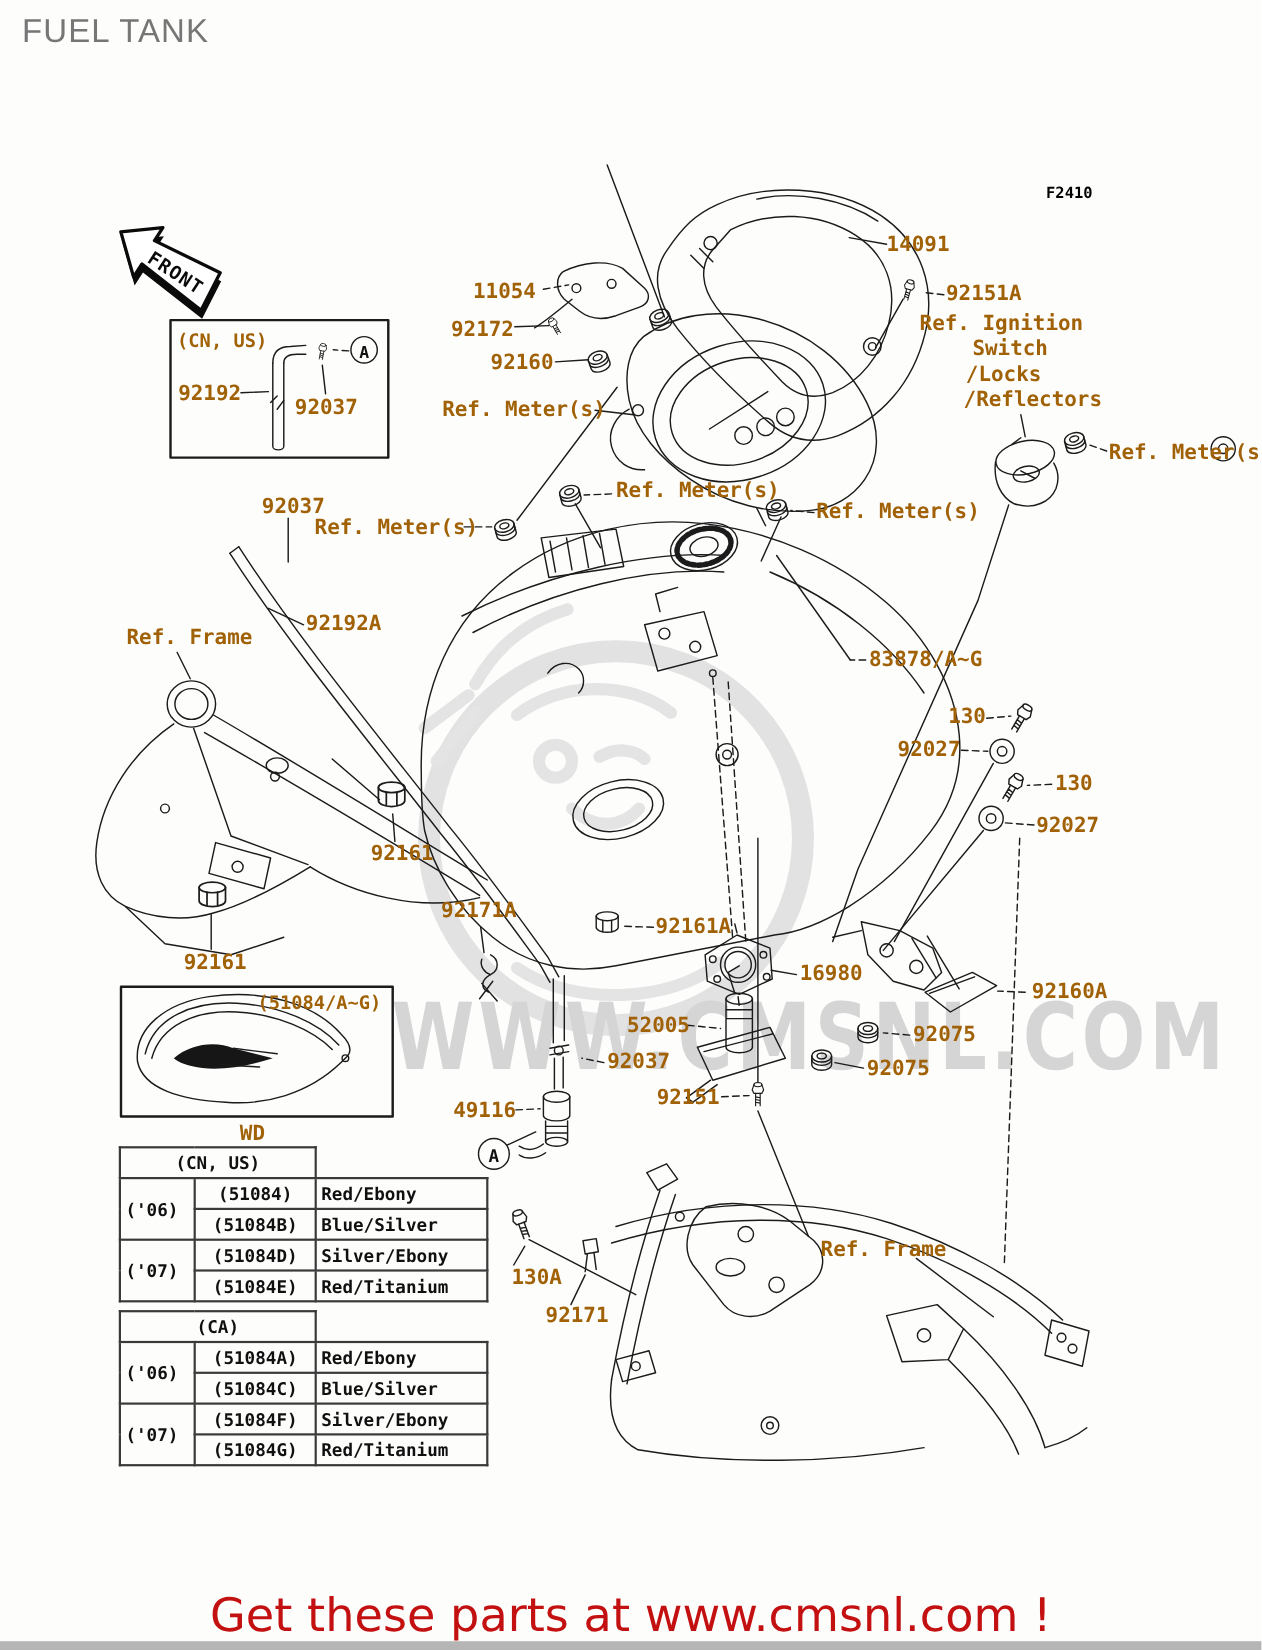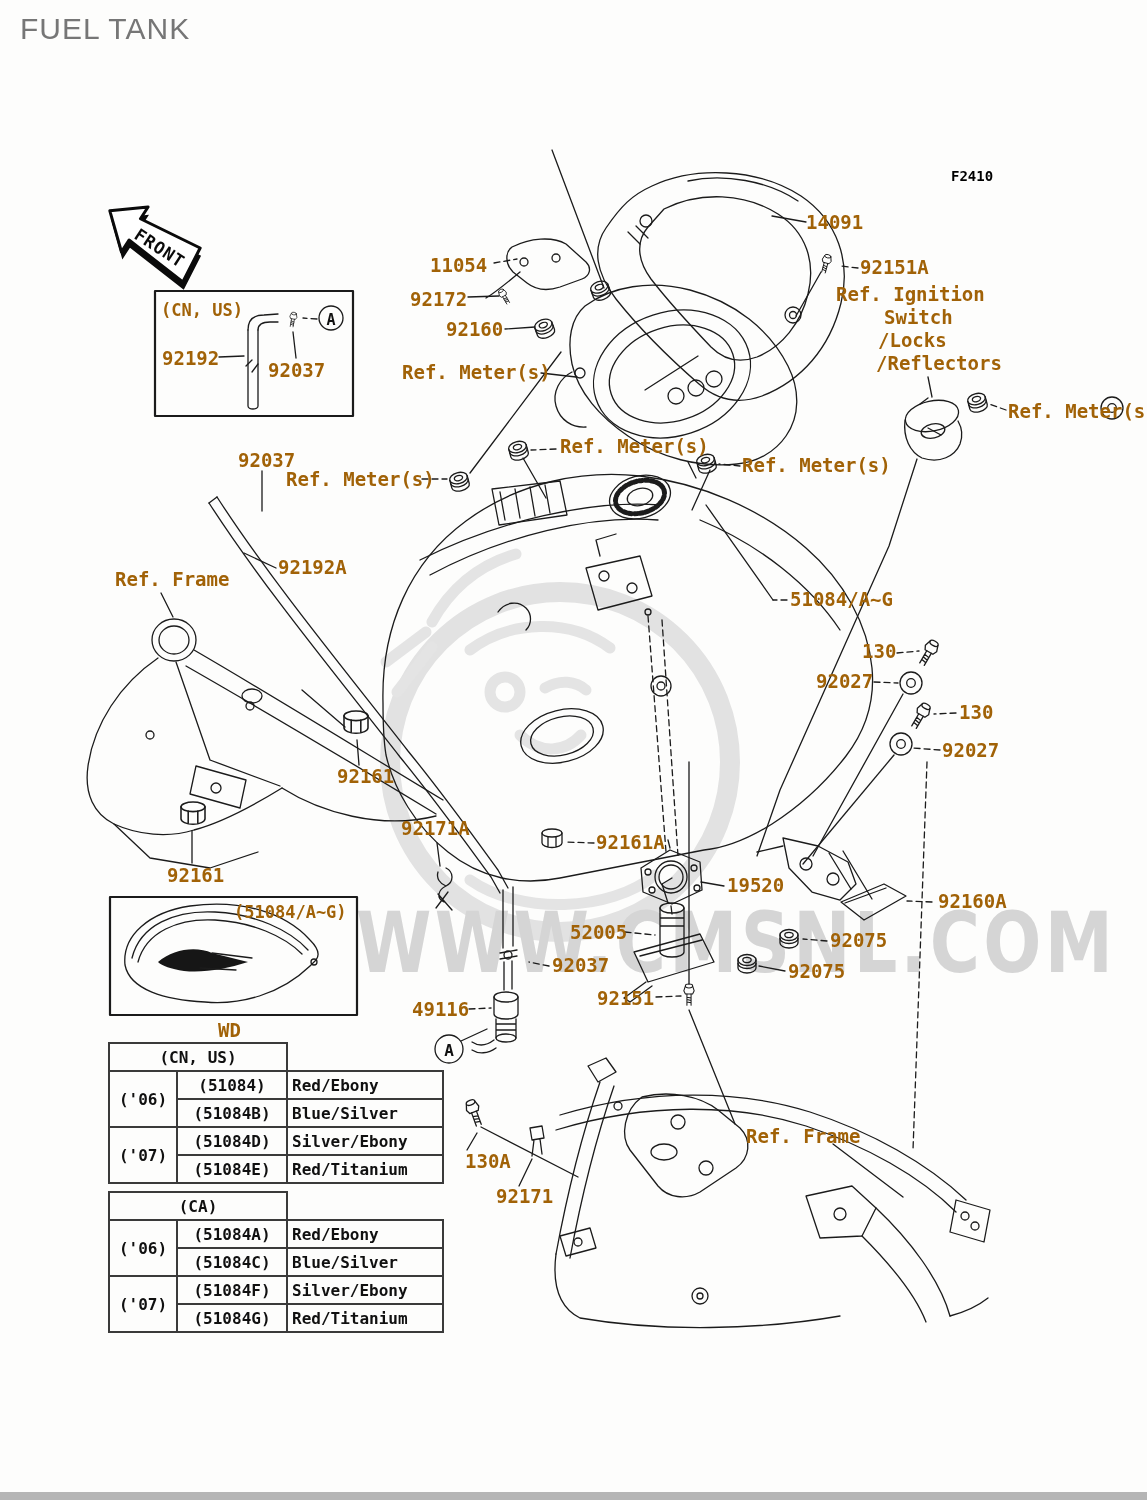--- a/index.html
+++ b/index.html
@@ -18,21 +18,21 @@
   .art .wht{fill:#ffffff;stroke:#0a0a0a;stroke-width:3;}
   .art .emblem{fill:#161616;stroke:none;}
   .lbl{position:absolute;z-index:3;font:bold 19px "DejaVu Sans Mono",monospace;color:#a16207;
        white-space:nowrap;line-height:1.05;}
   .lbl.sm{font-size:17px;}
   .title{position:absolute;left:20px;top:12px;z-index:3;font:30px "Liberation Sans",sans-serif;
          color:#767676;letter-spacing:1px;}
   .figcode{position:absolute;left:951px;top:168px;z-index:3;font:bold 14px "DejaVu Sans Mono",monospace;color:#000000;}
   .ptable{position:absolute;z-index:3;border-collapse:collapse;font:bold 16px "DejaVu Sans Mono",monospace;color:#101010;background:transparent;}
   .ptable td{border:2px solid #3a3a3a;height:26px;padding:0 4px;white-space:nowrap;}
-  .ptable td.yr{width:58px;text-align:center;margin-top:40px;}
+  .ptable td.yr{width:58px;text-align:left;margin-top:40px;}
   .ptable td.pt{width:100px;text-align:center;}
   .ptable td.cl{width:146px;text-align:left;margin-top:20px;}
   .ptable td.hd{text-align:center;}
   .ptable td.blank{border:none;}
   .footer{position:absolute;left:0;right:0;top:1444px;z-index:3;text-align:center;
           font:42px "DejaVu Sans",sans-serif;color:#c31111;}
   .botbar{position:absolute;left:0;top:1492px;width:100%;height:8px;background:#b5b5b5;z-index:4;}
 </style>
 </head>
 <body>
@@ -340,30 +340,30 @@
   <div class="lbl sm" style="left:161px;top:302px">(CN, US)</div>
   <div class="lbl" style="left:162px;top:349px">92192</div>
   <div class="lbl" style="left:268px;top:361px">92037</div>
   <div class="lbl" style="left:238px;top:451px">92037</div>
   <div class="lbl" style="left:286px;top:470px">Ref. Meter(s)</div>
   <div class="lbl" style="left:560px;top:437px">Ref. Meter(s)</div>
   <div class="lbl" style="left:742px;top:456px">Ref. Meter(s)</div>
   <div class="lbl" style="left:1008px;top:402px">Ref. Meter(s)</div>
   <div class="lbl" style="left:278px;top:558px">92192A</div>
   <div class="lbl" style="left:115px;top:570px">Ref. Frame</div>
-  <div class="lbl" style="left:790px;top:590px">51084/A~G</div>
+  <div class="lbl" style="left:790px;top:590px">83878/A~G</div>
   <div class="lbl" style="left:862px;top:642px">130</div>
   <div class="lbl" style="left:816px;top:672px">92027</div>
   <div class="lbl" style="left:959px;top:703px">130</div>
   <div class="lbl" style="left:942px;top:741px">92027</div>
   <div class="lbl" style="left:337px;top:767px">92161</div>
   <div class="lbl" style="left:167px;top:866px">92161</div>
   <div class="lbl" style="left:401px;top:819px">92171A</div>
   <div class="lbl" style="left:596px;top:833px">92161A</div>
-  <div class="lbl" style="left:727px;top:876px">19520</div>
+  <div class="lbl" style="left:727px;top:876px">16980</div>
   <div class="lbl" style="left:938px;top:892px">92160A</div>
   <div class="lbl" style="left:830px;top:931px">92075</div>
   <div class="lbl" style="left:788px;top:962px">92075</div>
   <div class="lbl" style="left:570px;top:923px">52005</div>
   <div class="lbl" style="left:552px;top:956px">92037</div>
   <div class="lbl" style="left:597px;top:989px">92151</div>
   <div class="lbl" style="left:412px;top:1000px">49116</div>
   <div class="lbl sm" style="left:234px;top:904px">(51084/A~G)</div>
   <div class="lbl" style="left:218px;top:1021px">WD</div>
   <div class="lbl" style="left:465px;top:1152px">130A</div>
@@ -417,14 +417,15 @@
       <td class="pt">(51084F)</td>
       <td class="cl">Silver/Ebony</td>
     </tr>
     <tr>
       <td class="pt">(51084G)</td>
       <td class="cl">Red/Titanium</td>
     </tr>
   </tbody>
     </table>
 
+  <div class="footer">Get these parts at www.cmsnl.com !</div>
   <div class="botbar"></div>
 </div>
 
 </body></html>

